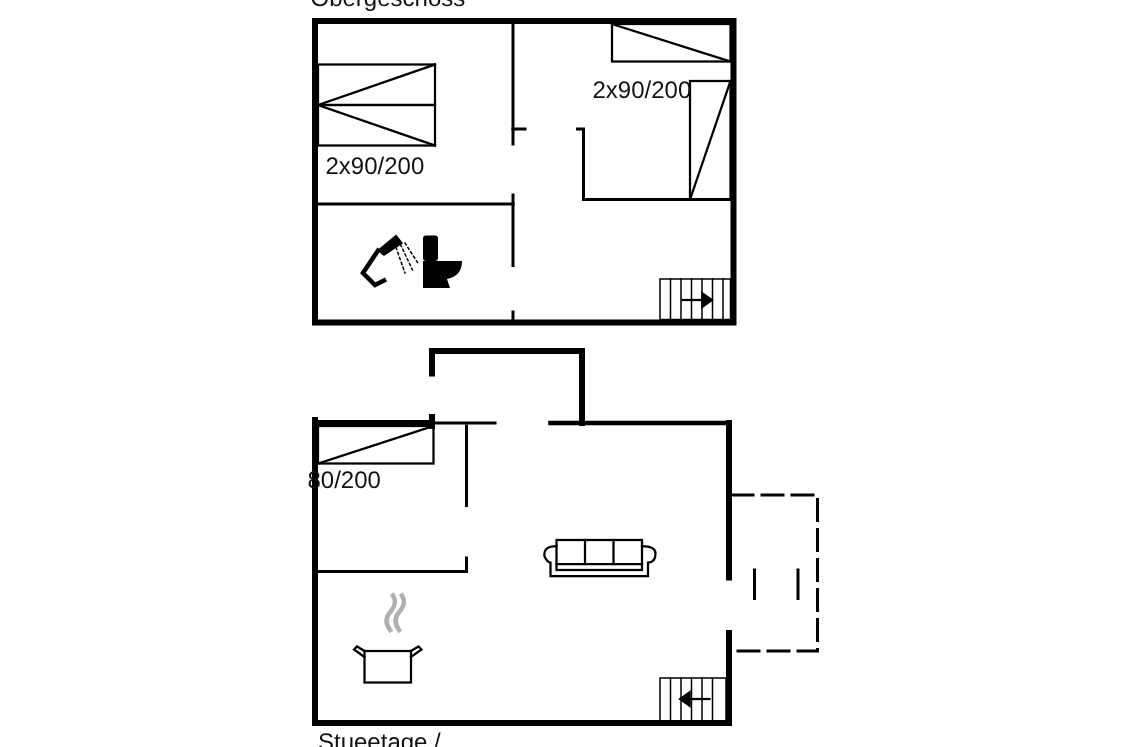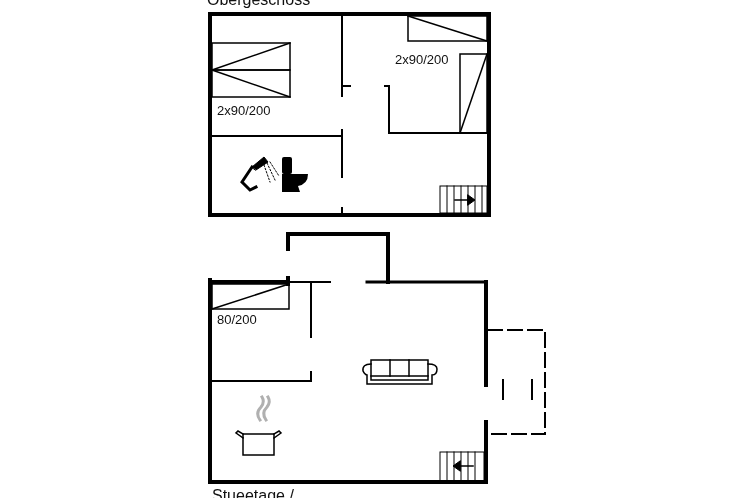--- a/index.html
+++ b/index.html
@@ -1,20 +1,20 @@
 <!DOCTYPE html>
 <html><head>
 <meta charset="utf-8">
 <style>
   html, body { margin: 0; padding: 0; background: #ffffff; }
   body { width: 754px; height: 498px; position: relative; overflow: hidden; font-family: "Liberation Sans", sans-serif; }
   .plan { position: absolute; left: 0; top: 0; }
   .label { position: absolute; font-family: "Liberation Sans", sans-serif; color: #111; white-space: nowrap; }
   .floor-title { font-size: 16px; }
-  .bed-label { font-size: 13px; }
+  .bed-label { font-size: 16px; }
 </style>
 </head>
 <body>
 
 <svg class="plan" width="754" height="498" viewBox="0 0 754 498" xmlns="http://www.w3.org/2000/svg">
   <g fill="none" stroke="#000" stroke-linecap="square">
 
     <rect x="210" y="14" width="279" height="201" stroke-width="4"></rect>
 
     <g stroke-width="1.5">
@@ -116,14 +116,14 @@
       <polyline points="488,330 545,330 545,434 488,434"></polyline>
     </g>
     <line x1="503" y1="380" x2="503" y2="399" stroke-width="2"></line>
     <line x1="532" y1="380" x2="532" y2="399" stroke-width="2"></line>
   </g>
 </svg>
 
 <div class="label floor-title" style="left:207px; top:-9px;">Obergeschoss</div>
 <div class="label bed-label" style="left:217px; top:103px;">2x90/200</div>
 <div class="label bed-label" style="left:395px; top:52px;">2x90/200</div>
-<div class="label bed-label" style="left:217px; top:312px;">80/200</div>
+<div class="label bed-label" style="left:205px; top:312px;">80/200</div>
 <div class="label floor-title" style="left:212px; top:487px;">Stueetage /</div>
 
 </body></html>

